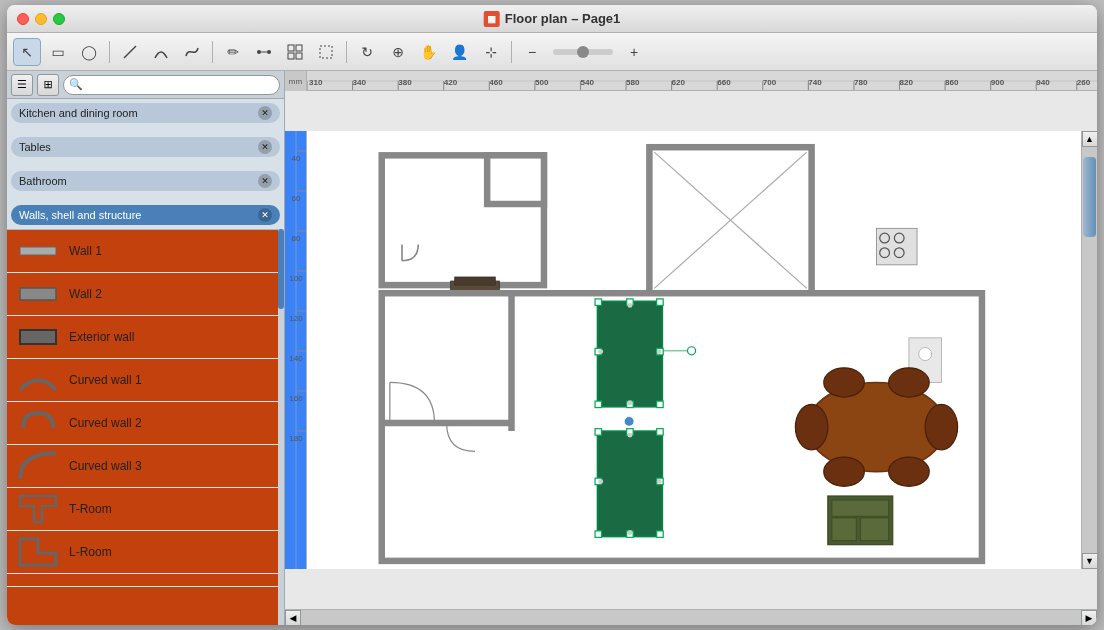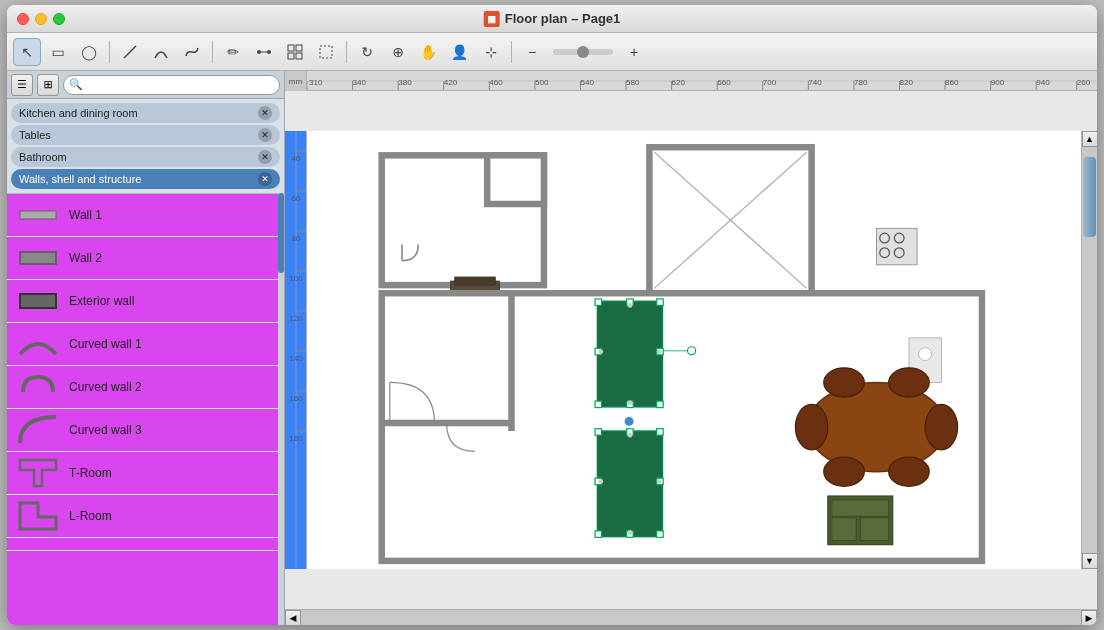--- a/index.html
+++ b/index.html
@@ -174,21 +174,21 @@
       padding: 0 8px 0 20px;
       font-size: 11px;
       outline: none;
     }
 
     
     .category-chips {
       display: flex;
       flex-direction: column;
       padding: 4px;
-      gap: 2px;
+      gap: 14px;
     }
 
     .chip {
       display: flex;
       align-items: center;
       justify-content: space-between;
       padding: 3px 8px;
       border-radius: 10px;
       background: #b8c8d8;
       cursor: pointer;
@@ -210,21 +210,21 @@
       align-items: center;
       justify-content: center;
       font-size: 9px;
       cursor: pointer;
     }
 
     
     .shape-list {
       flex: 1;
       overflow-y: auto;
-      background: #d946ef;
+      background: #c2410c;
       border-top: 1px solid #b0b8c0;
     }
 
     .shape-item {
       display: flex;
       align-items: center;
       padding: 6px 10px;
       gap: 10px;
       cursor: pointer;
       border-bottom: 1px solid #e0e4e8;
@@ -514,21 +514,21 @@
         </div>
       </div>
     </div>
 
     <div class="canvas-wrapper">
 
       <div style="display:flex;height:20px;background:#d8d8d8;border-bottom:1px solid #b0b0b0;flex-shrink:0;">
         <div style="width:22px;height:20px;background:#c8c8c8;border-right:1px solid #b0b0b0;display:flex;align-items:center;justify-content:center;font-size:8px;color:#555;">
           <span>mm</span>
         </div>
-        <div style="flex:1;position:relative;overflow:hidden;">
+        <div style="flex:1;position:relative;overflow:hidden;font-weight:bold;">
           <svg width="100%" height="20" viewBox="0 0 780 20" preserveAspectRatio="none">
 
             <line x1="0" y1="10" x2="780" y2="10" stroke="#b0b0b0" stroke-width="0.5"></line>
             <text x="2" y="14" font-size="8" fill="#555">310</text>
             <line x1="0" y1="10" x2="0" y2="20" stroke="#888" stroke-width="1"></line>
             <text x="45" y="14" font-size="8" fill="#555">340</text>
             <line x1="45" y1="10" x2="45" y2="20" stroke="#888" stroke-width="1"></line>
             <text x="90" y="14" font-size="8" fill="#555">380</text>
             <line x1="90" y1="10" x2="90" y2="20" stroke="#888" stroke-width="1"></line>
             <text x="135" y="14" font-size="8" fill="#555">420</text>

